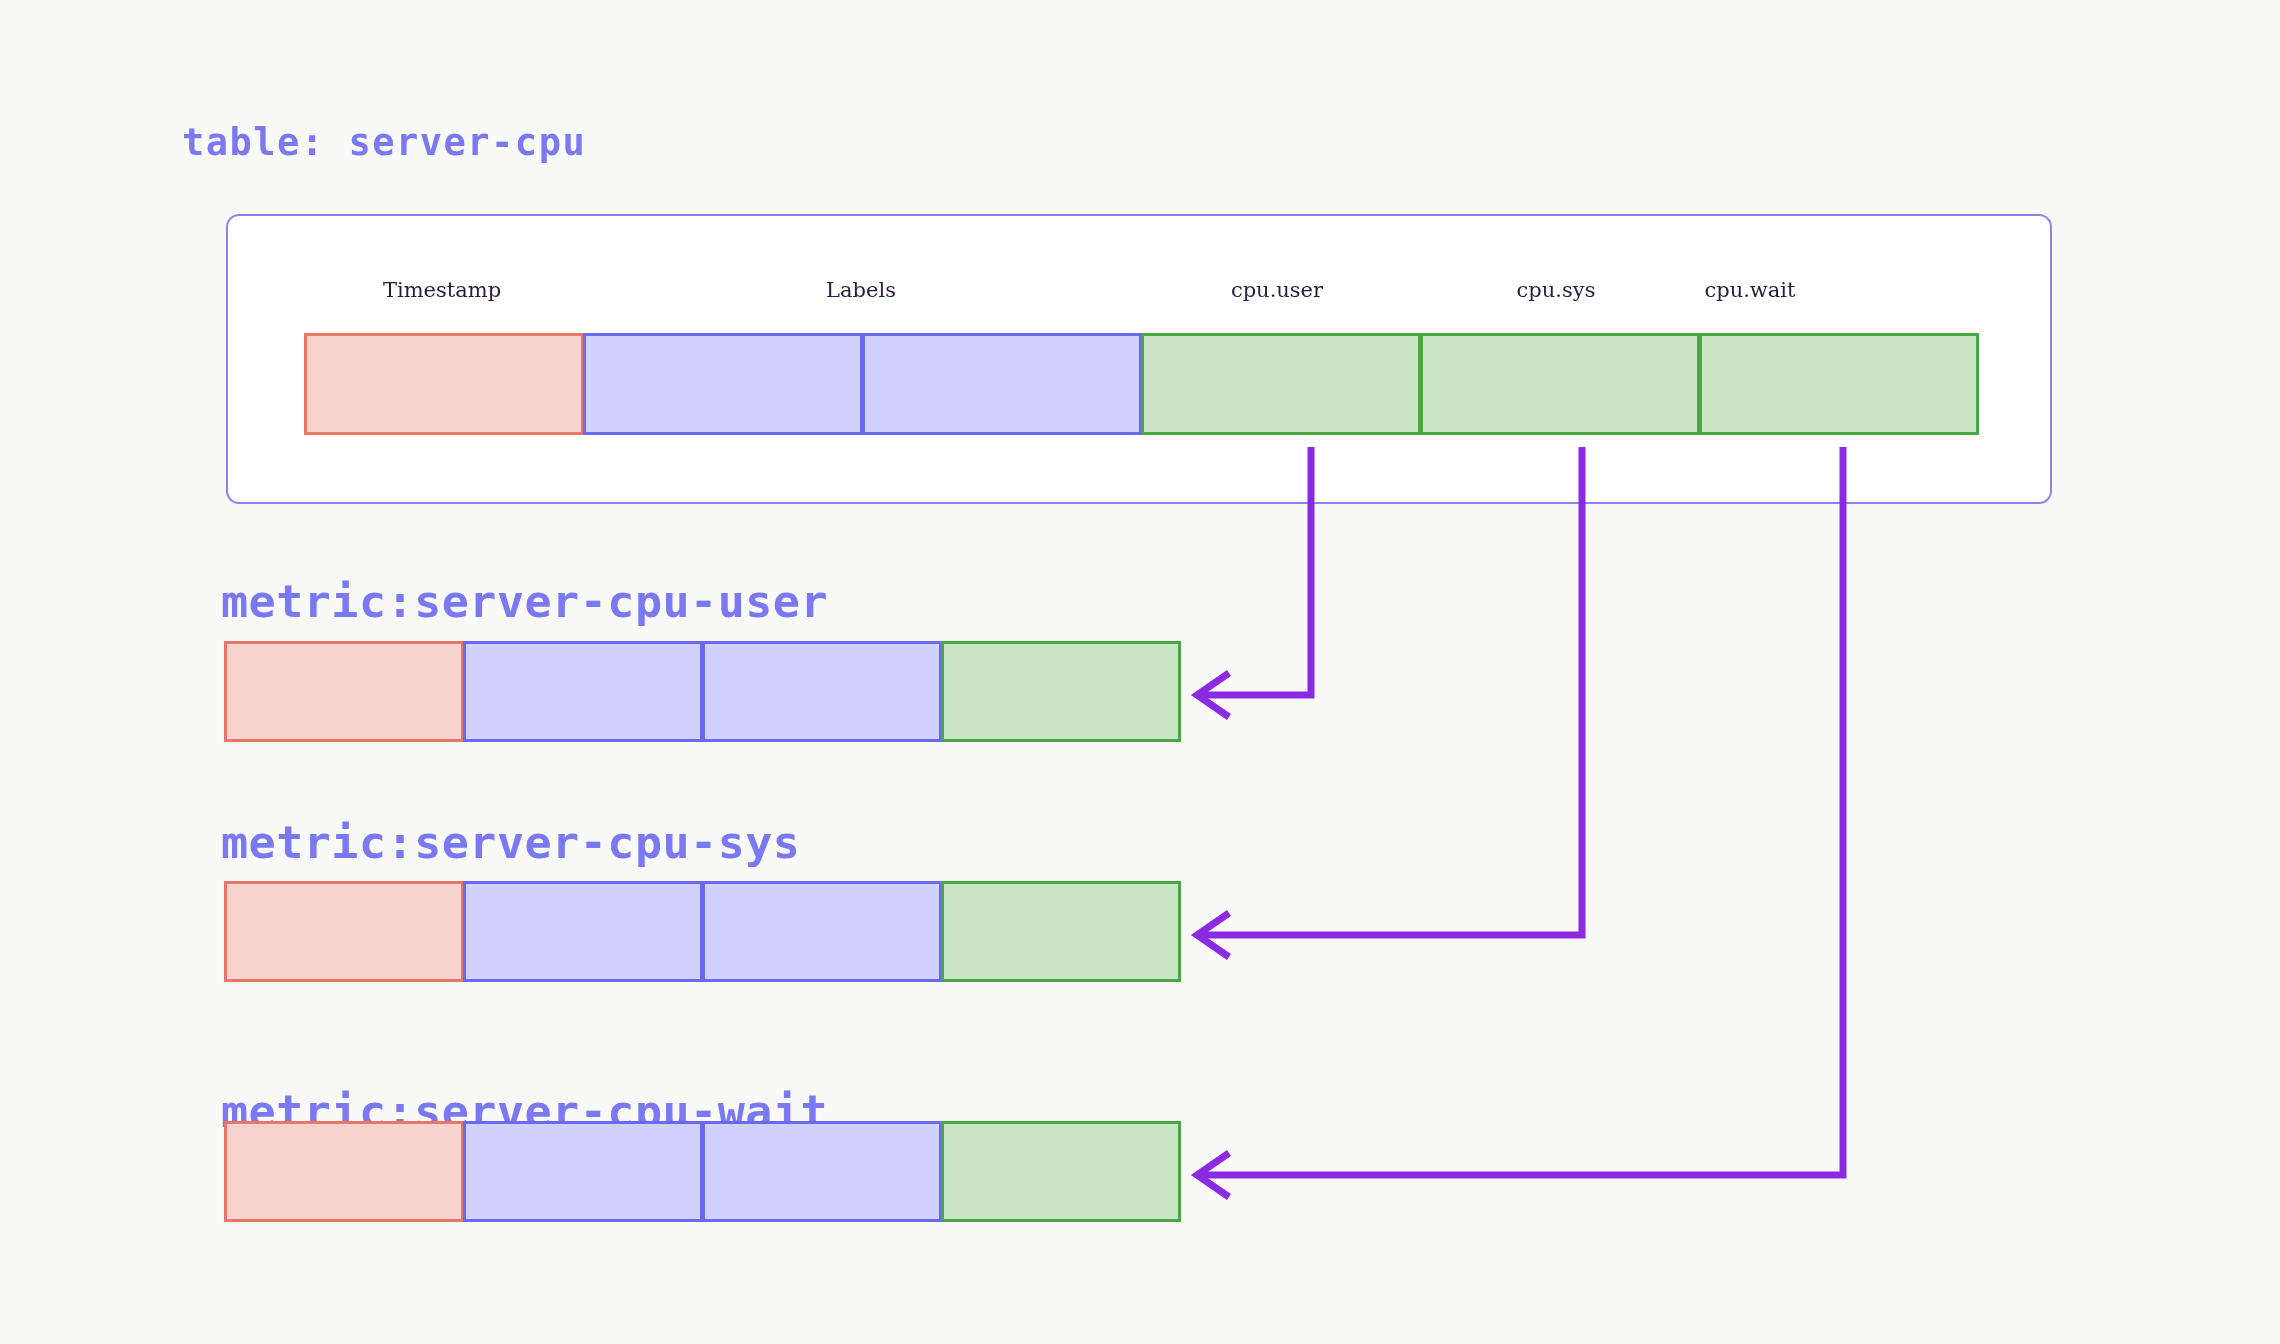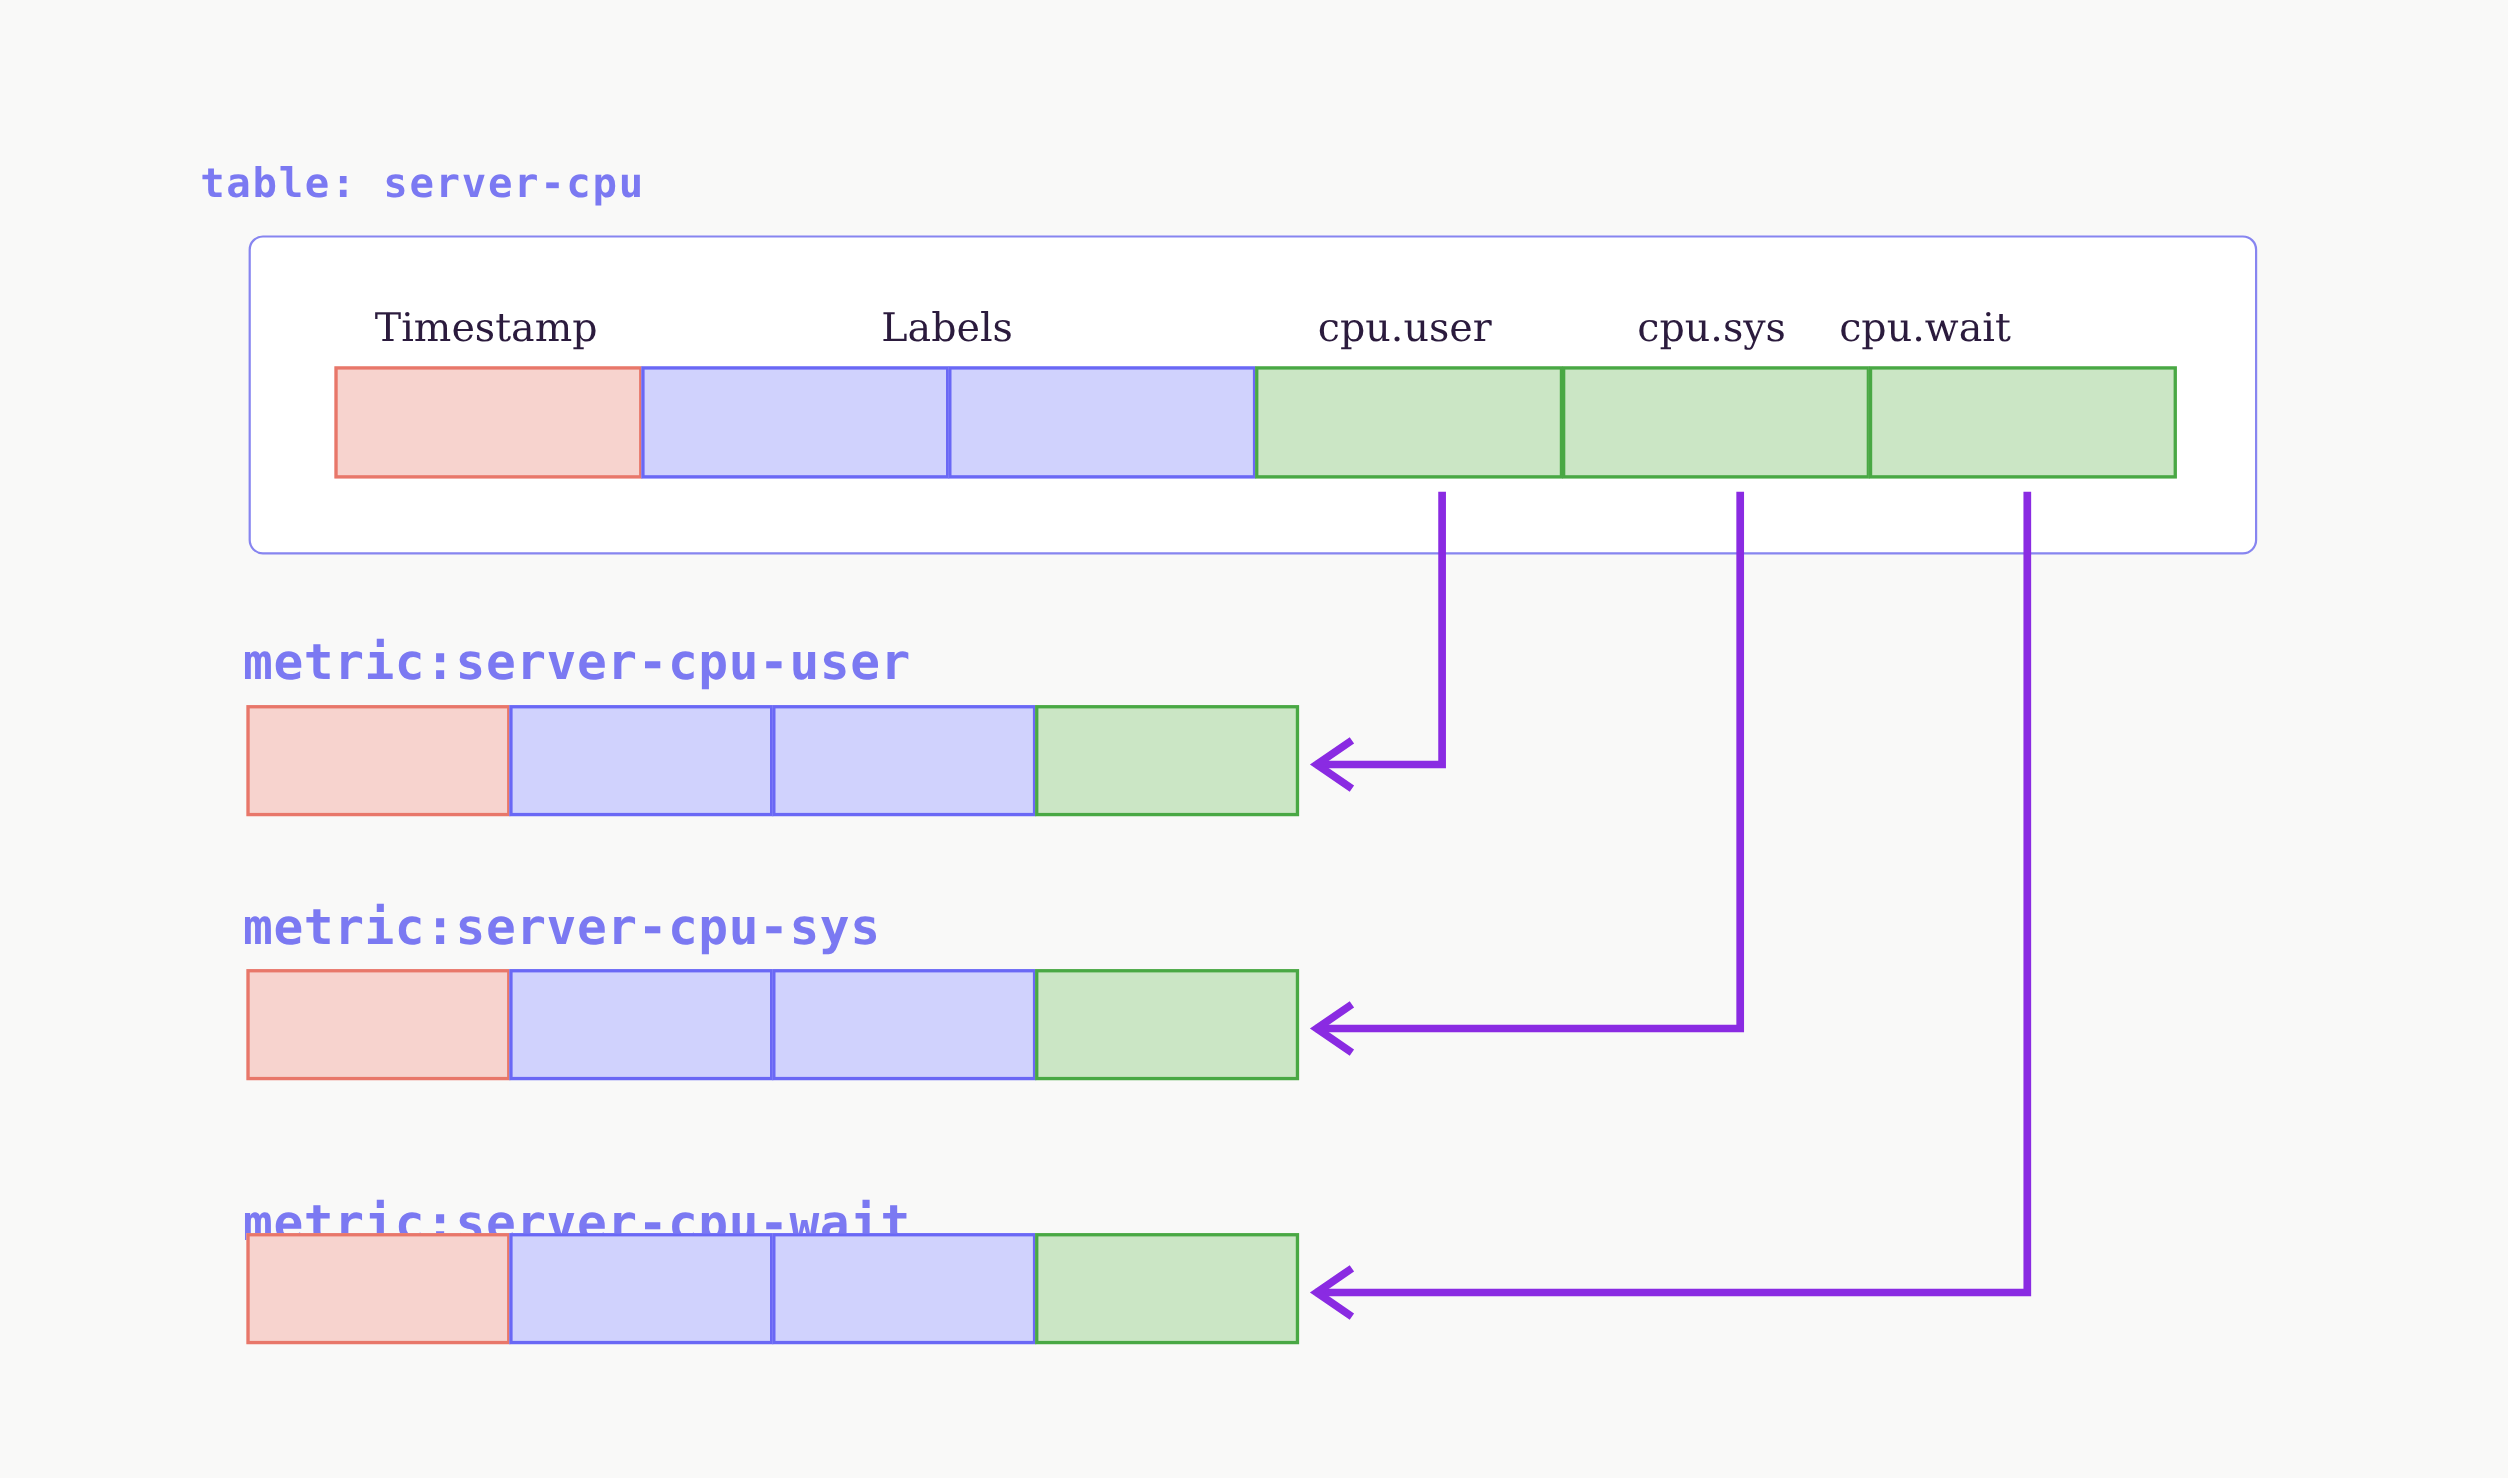--- a/index.html
+++ b/index.html
@@ -25,21 +25,20 @@
   .table-title {
     position: absolute;
     left: 182px;
     top: 121px;
     font-family: "DejaVu Sans Mono", "Liberation Mono", monospace;
     font-size: 37px;
     font-weight: 700;
     letter-spacing: 1.5px;
     color: #7b79f2;
     white-space: pre;
-    margin-top: 24px;
   }
 
   .metric-title {
     position: absolute;
     font-family: "DejaVu Sans Mono", "Liberation Mono", monospace;
     font-size: 45px;
     font-weight: 700;
     letter-spacing: 0.5px;
     color: #7b79f2;
     white-space: pre;
@@ -55,21 +54,21 @@
     background: #ffffff;
     border: 2px solid #8785f0;
     border-radius: 13px;
     box-sizing: border-box;
   }
 
   
   .col-header {
     position: absolute;
     font-family: "DejaVu Serif", "Liberation Serif", serif;
-    font-size: 36px;
+    font-size: 21px;
     color: #2b1b3d;
     text-align: center;
     white-space: pre;
     top: 278px;
     transform: translateX(-50%);
   }
 
   
   .cell {
     position: absolute;

